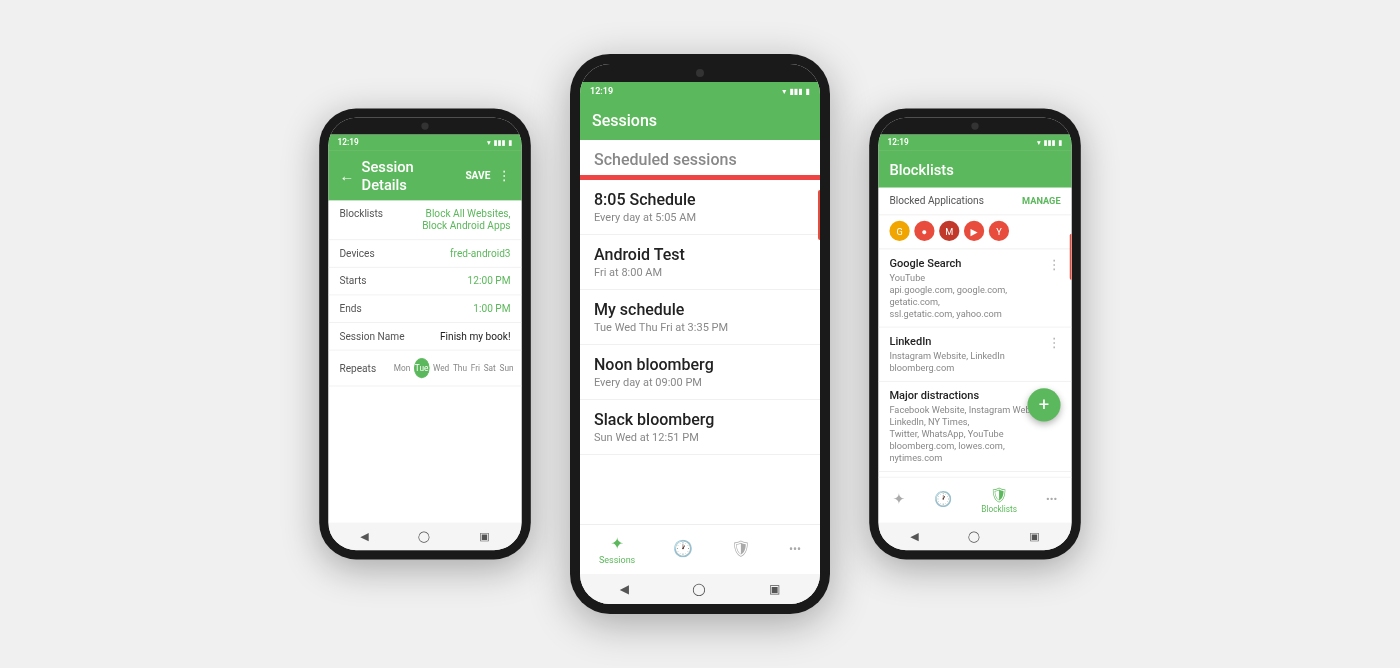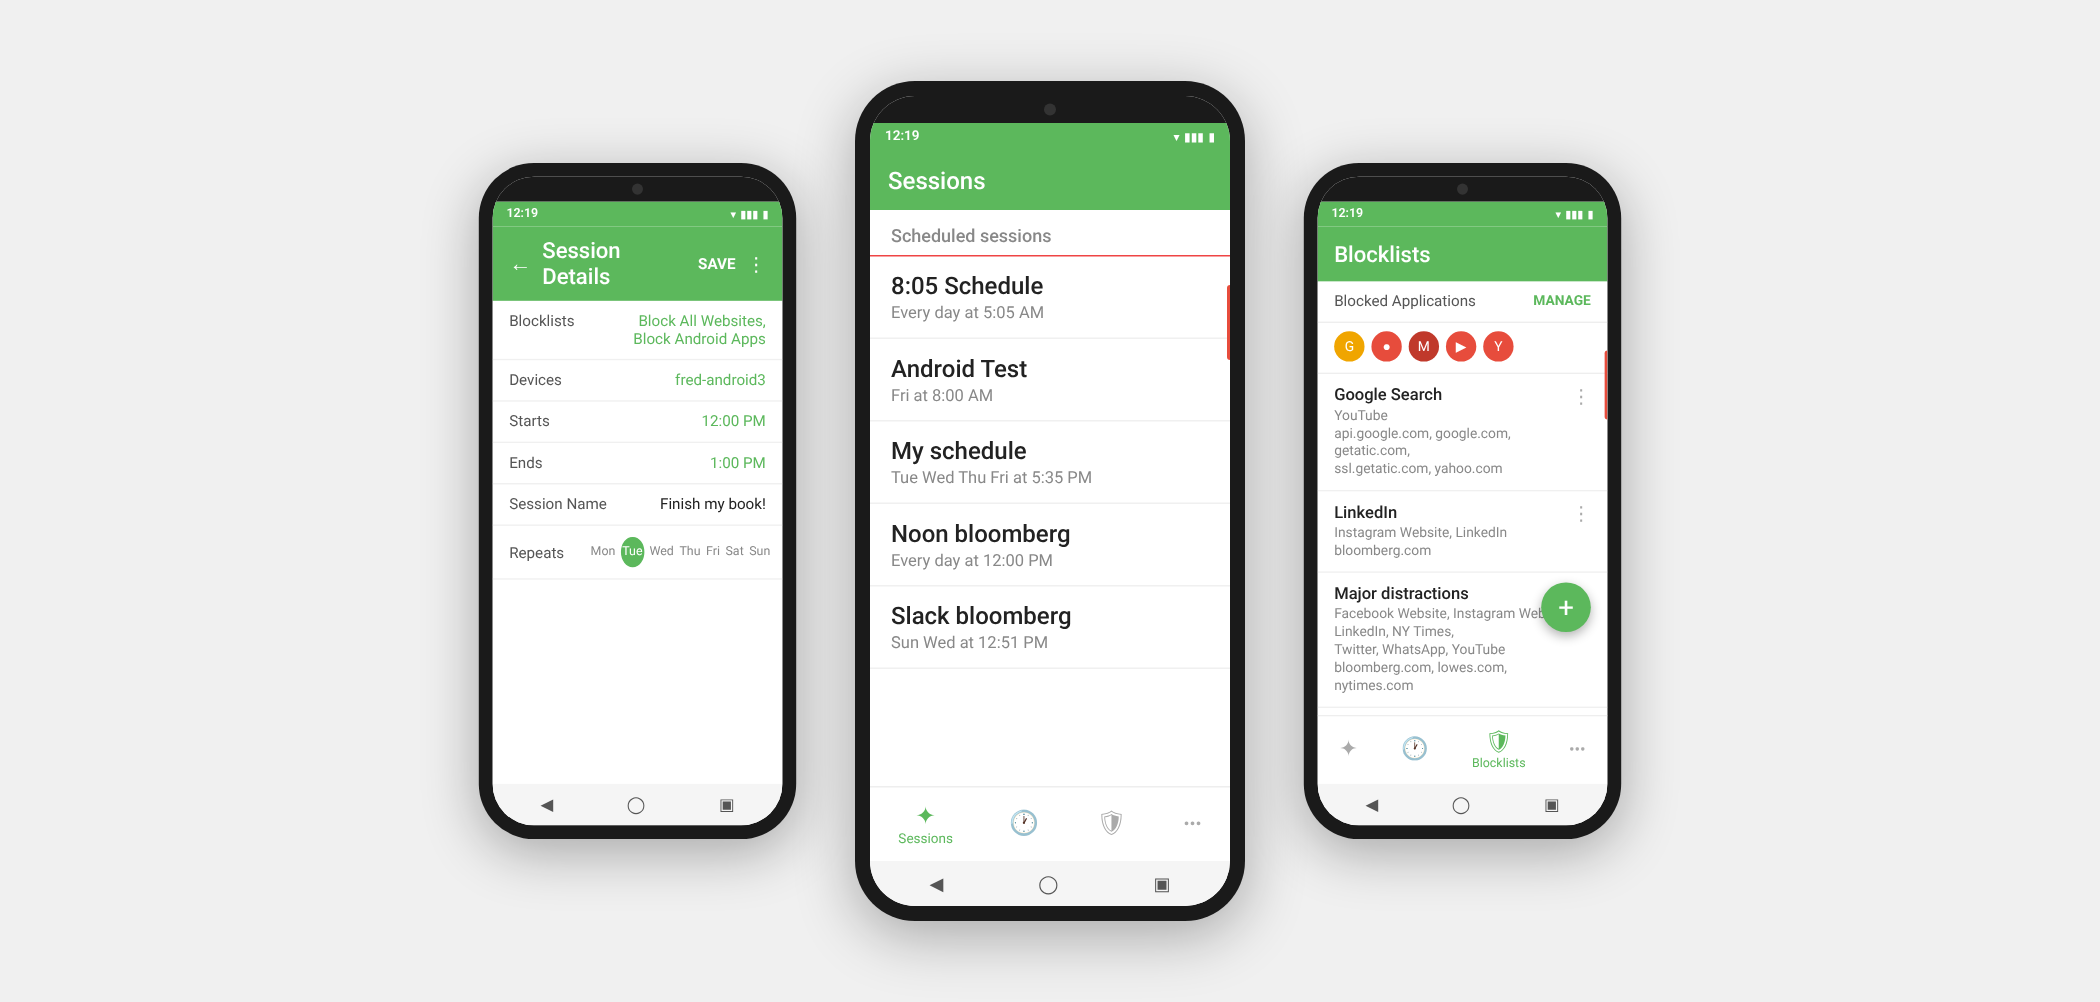--- a/index.html
+++ b/index.html
@@ -150,23 +150,23 @@
     }
     .day-chip.inactive {
       background: transparent;
       color: #888;
     }
 
     
     .section-header {
       padding: 10px 14px 6px;
       color: #888;
-      font-size: 12px;
+      font-size: 16px;
       font-weight: 500;
-      border-bottom: 1px solid #ef4444;
+      border-bottom: 5px solid #ef4444;
     }
     .session-item {
       padding: 10px 14px;
       border-bottom: 1px solid #f0f0f0;
     }
     .session-name {
       color: #222;
       font-size: 16px;
       font-weight: 500;
     }
@@ -353,25 +353,25 @@
         <div class="session-item">
           <div class="session-name">8:05 Schedule</div>
           <div class="session-time">Every day at 5:05 AM</div>
         </div>
         <div class="session-item">
           <div class="session-name">Android Test</div>
           <div class="session-time">Fri at 8:00 AM</div>
         </div>
         <div class="session-item">
           <div class="session-name">My schedule</div>
-          <div class="session-time">Tue Wed Thu Fri at 5:35 PM</div>
+          <div class="session-time">Tue Wed Thu Fri at 3:35 PM</div>
         </div>
         <div class="session-item">
           <div class="session-name">Noon bloomberg</div>
-          <div class="session-time">Every day at 12:00 PM</div>
+          <div class="session-time">Every day at 09:00 PM</div>
         </div>
         <div class="session-item">
           <div class="session-name">Slack bloomberg</div>
           <div class="session-time">Sun Wed at 12:51 PM</div>
         </div>
       </div>
       <div class="bottom-nav">
         <div class="nav-item">
           <span class="nav-icon active">✦</span>
           <span class="nav-label active">Sessions</span>

